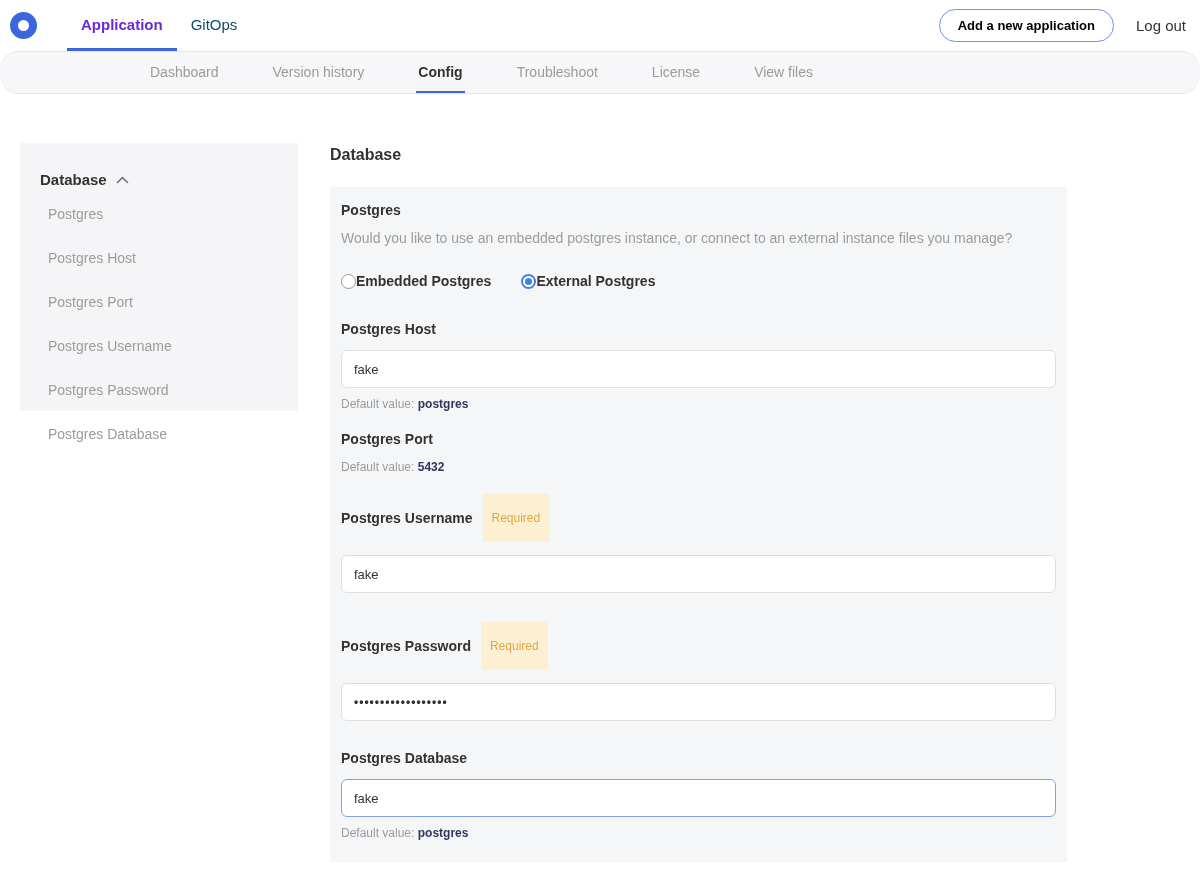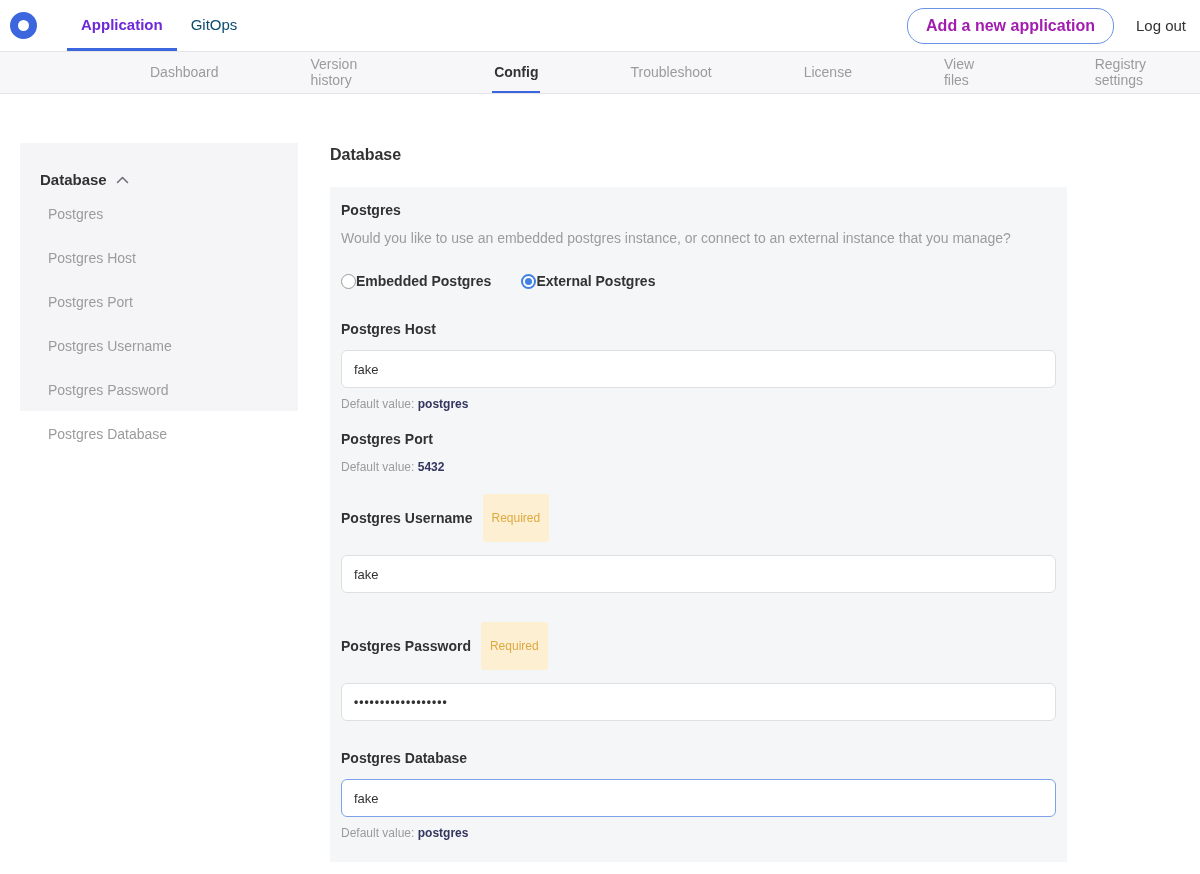--- a/index.html
+++ b/index.html
@@ -7,28 +7,28 @@
     font-family: "Liberation Sans", "DejaVu Sans", sans-serif; color: #323232; overflow: hidden; }
 
   
   .topnav { height: 51px; display: flex; align-items: stretch; background: #fff; padding-left: 10px; }
   .logo { width: 27px; height: 27px; border-radius: 50%; border: 8px solid #3b66dd; align-self: center; margin-right: 30px; }
   .topnav-tabs { display: flex; align-items: stretch; }
   .toptab { display: flex; align-items: center; padding: 0 14px; font-size: 15px; color: #0c4a6e;
     cursor: pointer; border-bottom: 3px solid transparent; }
   .toptab.active { color: #6d28d9; font-weight: bold; border-bottom-color: #3b66dd; }
   .topnav-right { margin-left: auto; display: flex; align-items: center; gap: 22px; padding-right: 14px; }
-  .pill-btn { border: 1px solid #6b93e8; background: #fff; color: #a21caf; font-weight: bold;
-    font-size: 16px; padding: 8px 18px; border-radius: 17px; cursor: pointer;
+  .pill-btn { border: 1px solid #6b93e8; background: #fff; color: #000000; font-weight: bold;
+    font-size: 13px; padding: 8px 18px; border-radius: 17px; cursor: pointer;
     font-family: "Liberation Sans", sans-serif; }
   .logout { font-size: 15px; color: #323232; cursor: pointer; }
 
   
   .subnav { height: 43px; background: #f7f7f9; border-top: 1px solid #e5e5e8; border-bottom: 1px solid #e5e5e8;
-    display: flex; align-items: stretch; gap: 88px; padding-left: 148px; }
+    display: flex; align-items: stretch; gap: 50px; padding-left: 148px; border-radius: 19px; }
   .subtab { display: flex; align-items: center; font-size: 14px; color: #9b9b9b; cursor: pointer;
     border-bottom: 2px solid transparent; padding: 0 2px; }
   .subtab.active { color: #323232; font-weight: bold; border-bottom-color: #3b66dd; justify-content: flex-end; }
 
   
   .content { display: flex; padding-top: 49px; }
   .sidebar { width: 278px; margin-left: 20px; background: #f5f5f8; padding: 28px 20px 30px 20px; height: 268px; flex: none; }
   .sidebar-group-header { display: flex; align-items: center; gap: 9px; font-size: 15px; font-weight: bold;
     color: #323232; cursor: pointer; margin-bottom: 6px; }
   .sidebar-items { list-style: none; }
@@ -93,23 +93,20 @@
     </div>
   <div class="subtab">
       <span>Troubleshoot</span>
     </div>
   <div class="subtab">
       <span>License</span>
     </div>
   <div class="subtab">
       <span>View files</span>
     </div>
-  <div class="subtab">
-      <span>Registry settings</span>
-    </div>
 </nav>
 
 <div class="content">
 
   <aside class="sidebar">
     <div class="sidebar-group-header">
       <span>Database</span>
       <svg width="13" height="8" viewBox="0 0 13 8">
         <polyline points="1.5,6.5 6.5,1.5 11.5,6.5" fill="none" stroke="#6f7276" stroke-width="1.6" stroke-linecap="round" stroke-linejoin="round"></polyline>
       </svg>
@@ -123,21 +120,21 @@
       <li>Postgres Database</li>
     </ul>
   </aside>
 
   <main class="main">
     <h3 class="main-title">Database</h3>
 
     <div class="card">
 
       <div class="group-label">Postgres</div>
-      <p class="help-text">Would you like to use an embedded postgres instance, or connect to an external instance that you manage?</p>
+      <p class="help-text">Would you like to use an embedded postgres instance, or connect to an external instance files you manage?</p>
 
       <div class="radio-row">
         <label class="radio-opt">
           <span class="radio-circle"></span>
           <span>Embedded Postgres</span>
         </label>
         <label class="radio-opt">
           <span class="radio-circle checked"></span>
           <span>External Postgres</span>
         </label>

